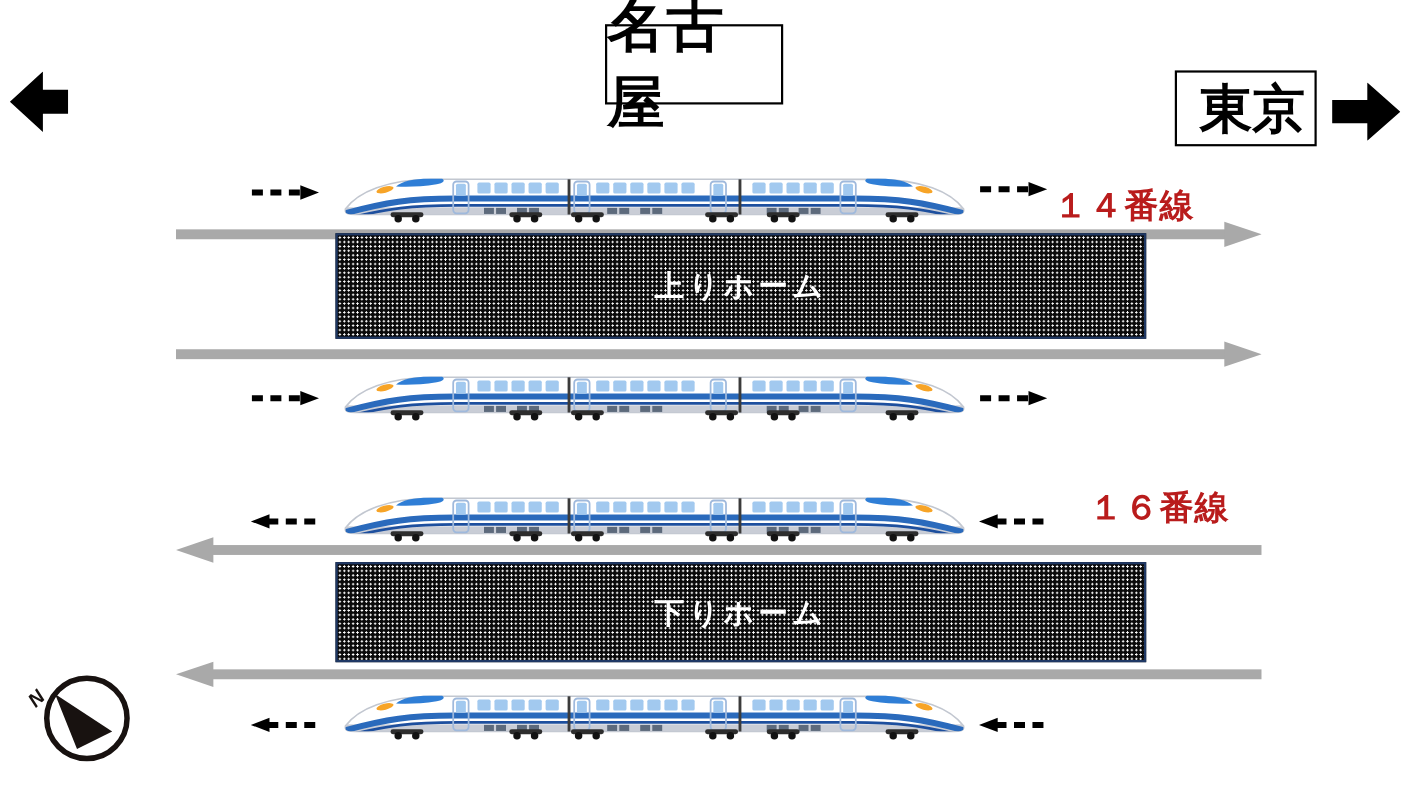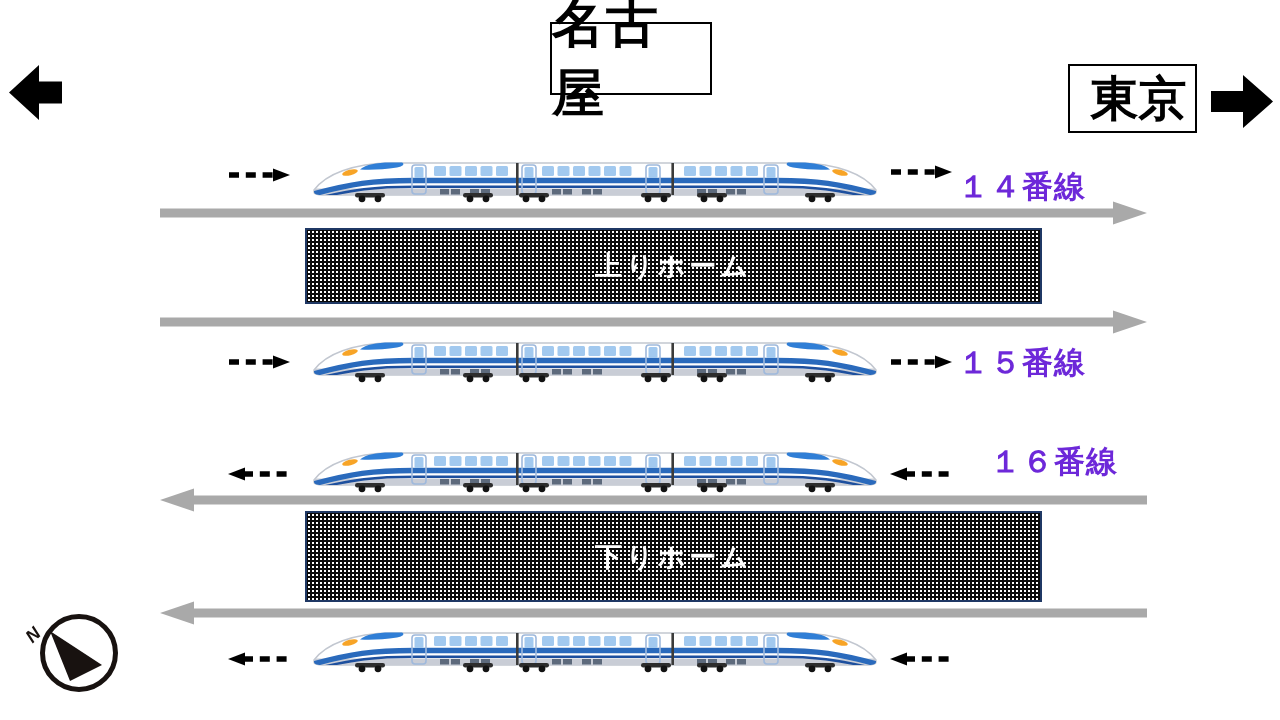--- a/index.html
+++ b/index.html
@@ -10,21 +10,21 @@
   .abs{position:absolute;}
   .boxed{
     border:2px solid #000;background:#fff;color:#000;
     display:flex;align-items:center;justify-content:center;
     font-weight:bold;box-sizing:border-box;
   }
   .station-title{left:550px;top:22px;width:162px;height:73px;font-size:52px;letter-spacing:2px;}
   .dest-west{left:71px;top:55px;width:104px;height:77px;font-size:50px;}
   .dest-east{left:1068px;top:64px;width:129px;height:69px;font-size:48px;padding-left:12px;}
   .track-label{
-    width:190px;height:36px;line-height:36px;color:#6d28d9;
+    width:190px;height:36px;line-height:36px;color:#b91c1c;
     font-size:31px;font-weight:600;letter-spacing:1px;white-space:nowrap;
   }
   .platform{
     background-color:#0a0a0a;
     background-image:radial-gradient(#ffffff 0.8px, transparent 0.9px);
     background-size:4px 4px;
     border:2px solid #1f3864;box-sizing:border-box;
     display:flex;align-items:center;justify-content:center;
   }
   .platform span{
@@ -144,38 +144,37 @@
     </svg>
   <svg class="abs" style="left:890px;top:165px" width="62" height="14" viewBox="0 0 62 14">
       <use href="#dash-arrow-right"></use>
     </svg>
   <div class="abs track-label" style="left:958px;top:169px">１４番線</div>
   <svg class="abs" style="left:160px;top:200px" width="987" height="26" viewBox="0 0 987 26">
     <rect x="0" y="8.5" width="956" height="9" fill="#a9a9a9"></rect>
     <polygon points="953,1.5 987,13 953,24.5" fill="#a9a9a9"></polygon>
   </svg>
 
-  <div class="abs platform" style="left:305px;top:228px;width:737px;height:76px">
+  <div class="abs platform" style="left:305px;top:212px;width:737px;height:96px">
     <span>上りホーム</span>
   </div>
 
   <svg class="abs" style="left:160px;top:309px" width="987" height="26" viewBox="0 0 987 26">
     <rect x="0" y="8.5" width="956" height="9" fill="#a9a9a9"></rect>
     <polygon points="953,1.5 987,13 953,24.5" fill="#a9a9a9"></polygon>
   </svg>
   <svg class="abs" style="left:228px;top:355px" width="62" height="14" viewBox="0 0 62 14">
       <use href="#dash-arrow-right"></use>
     </svg>
   <svg class="abs" style="left:312px;top:335px" width="566" height="48" viewBox="0 0 566 48">
       <use href="#train"></use>
     </svg>
   <svg class="abs" style="left:890px;top:355px" width="62" height="14" viewBox="0 0 62 14">
       <use href="#dash-arrow-right"></use>
     </svg>
-  <div class="abs track-label" style="left:958px;top:345px">１５番線</div>
 
   <svg class="abs" style="left:228px;top:467px" width="62" height="14" viewBox="0 0 62 14">
       <use href="#dash-arrow-left"></use>
     </svg>
   <svg class="abs" style="left:312px;top:445px" width="566" height="48" viewBox="0 0 566 48">
       <use href="#train"></use>
     </svg>
   <svg class="abs" style="left:890px;top:467px" width="62" height="14" viewBox="0 0 62 14">
       <use href="#dash-arrow-left"></use>
     </svg>

